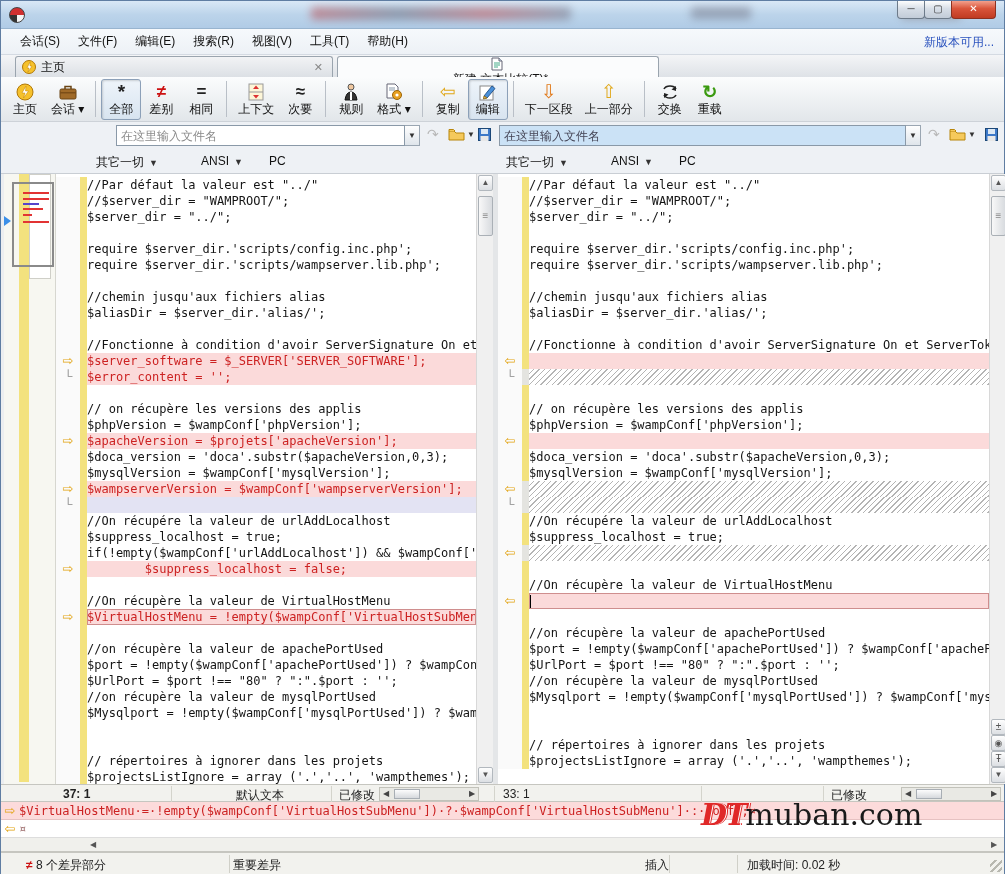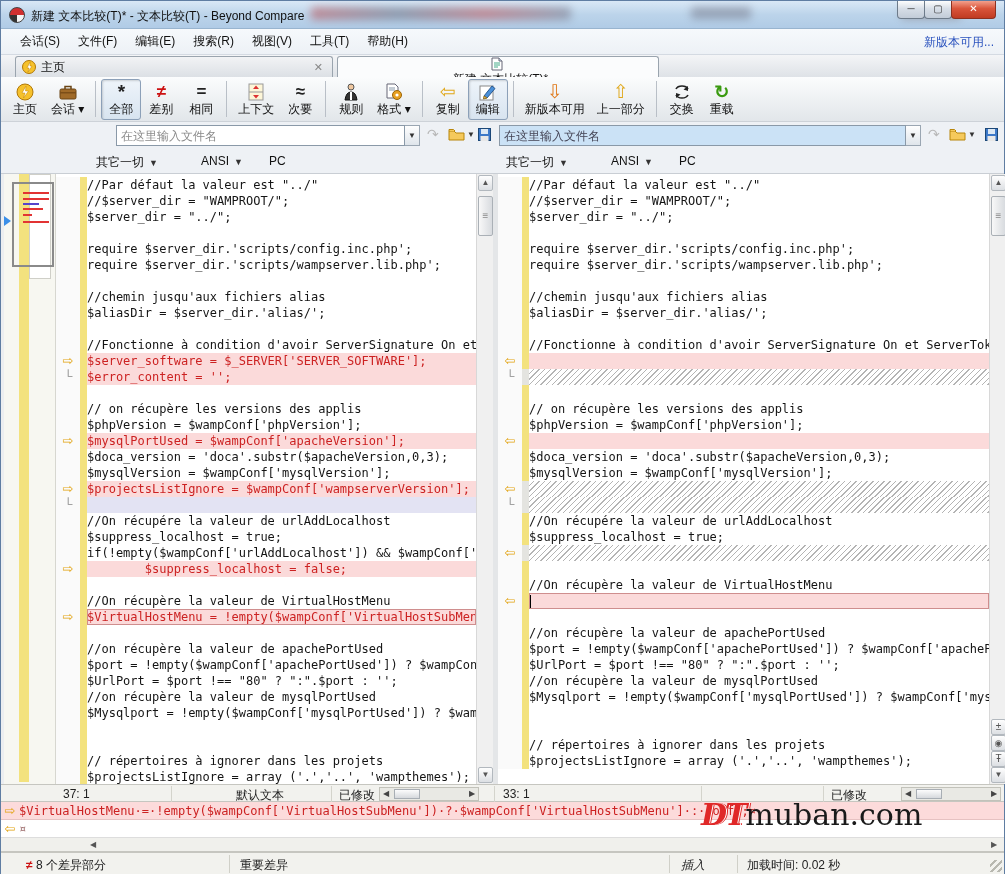--- a/index.html
+++ b/index.html
@@ -169,21 +169,20 @@
 </head>
 <body>
 
 <div class="window">
 
   <div class="titlebar">
     <div class="smudge s1"></div>
     <div class="smudge s2"></div>
     <div class="smudge s3"></div>
     <span class="appicon"></span>
-    <span class="title">新建 文本比较(T)* - 文本比较(T) - Beyond Compare</span>
     <div class="winbtns">
       <div class="winbtn min">─</div>
       <div class="winbtn max">▢</div>
       <div class="winbtn close">✕</div>
     </div>
   </div>
 
   <div class="menubar">
     <span class="menuitem">会话(S)</span>
       <span class="menuitem">文件(F)</span>
@@ -316,21 +315,21 @@
             <path d="M5 13 L8 15 L4.5 16 Z" fill="#f0c060" stroke="#907020"></path>
           </svg>
         </span>
         <span class="tlab">编辑</span>
       </div>
       <div class="tsep"></div>
       <div class="tbtn">
         <span class="ticon">
           <span class="g-orange" style="font-size:19px;">⇩</span>
         </span>
-        <span class="tlab">新版本可用</span>
+        <span class="tlab">下一区段</span>
       </div>
       <div class="tbtn">
         <span class="ticon">
           <span class="g-gold" style="font-size:19px;">⇧</span>
         </span>
         <span class="tlab">上一部分</span>
       </div>
       <div class="tsep"></div>
       <div class="tbtn">
         <span class="ticon">
@@ -491,36 +490,36 @@
             <span class="txt">// on récupère les versions des applis</span>
           </div>
           <div class="crow">
             <span class="g"></span>
             <span class="band"></span>
             <span class="txt">$phpVersion = $wampConf['phpVersion'];</span>
           </div>
           <div class="crow k-diff">
             <span class="g">⇨</span>
             <span class="band"></span>
-            <span class="txt">$mysqlPortUsed = $wampConf['apacheVersion'];</span>
+            <span class="txt">$apacheVersion = $projets['apacheVersion'];</span>
           </div>
           <div class="crow">
             <span class="g"></span>
             <span class="band"></span>
             <span class="txt">$doca_version = 'doca'.substr($apacheVersion,0,3);</span>
           </div>
           <div class="crow">
             <span class="g"></span>
             <span class="band"></span>
             <span class="txt">$mysqlVersion = $wampConf['mysqlVersion'];</span>
           </div>
           <div class="crow k-diff">
             <span class="g">⇨</span>
             <span class="band"></span>
-            <span class="txt">$projectsListIgnore = $wampConf['wampserverVersion'];</span>
+            <span class="txt">$wampserverVersion = $wampConf['wampserverVersion'];</span>
           </div>
           <div class="crow k-lav">
             <span class="g elbow">└</span>
             <span class="band"></span>
             <span class="txt"></span>
           </div>
           <div class="crow">
             <span class="g"></span>
             <span class="band"></span>
             <span class="txt">//On récupére la valeur de urlAddLocalhost</span>
@@ -808,21 +807,21 @@
         <div class="sthumb"></div>
         <div class="sbtn" style="bottom:49px;font-size:10px;">±</div>
         <div class="sbtn" style="bottom:33px;font-size:9px;">◉</div>
         <div class="sbtn" style="bottom:17px;font-size:10px;">Ŧ</div>
         <div class="sbtn" style="bottom:1px;">▼</div>
       </div>
     </div>
   </div>
 
   <div class="pstatus">
-    <span class="val" style="left:62px;">37: 1</span>
+    <span class="val" style="left:62px;font-weight:bold;">37: 1</span>
     <span class="cellsep" style="left:170px;"></span>
     <span class="val" style="left:235px;">默认文本</span>
     <span class="cellsep" style="left:330px;"></span>
     <span class="val" style="left:338px;">已修改</span>
     <div class="hbar" style="left:378px;width:100px;">
       <span class="ar" style="left:0;">◀</span>
       <span class="th"></span>
       <span class="ar" style="right:0;">▶</span>
     </div>
     <span class="cellsep" style="left:493px;"></span>
@@ -846,20 +845,20 @@
     <span class="ar" style="right:4px;">▶</span>
   </div>
 
   <div class="wmark">
     <span class="dt">DT</span><span class="rest">muban.com</span>
   </div>
 
   <div class="statusbar">
     <span class="cell" style="left:25px;"><span class="g-red">≠ </span><span>8 个差异部分</span></span>
     <span class="csep" style="left:228px;"></span>
-    <span class="cell" style="left:239px;">重要差异</span>
+    <span class="cell" style="left:232px;">重要差异</span>
     <span class="csep" style="left:668px;"></span>
-    <span class="cell" style="left:680px;font-style:italic;">插入</span>
+    <span class="cell" style="left:644px;">插入</span>
     <span class="csep" style="left:736px;"></span>
     <span class="cell" style="left:746px;">加载时间: 0.02 秒</span>
     <span class="grip"></span>
   </div>
 </div>
 
 </body></html>

